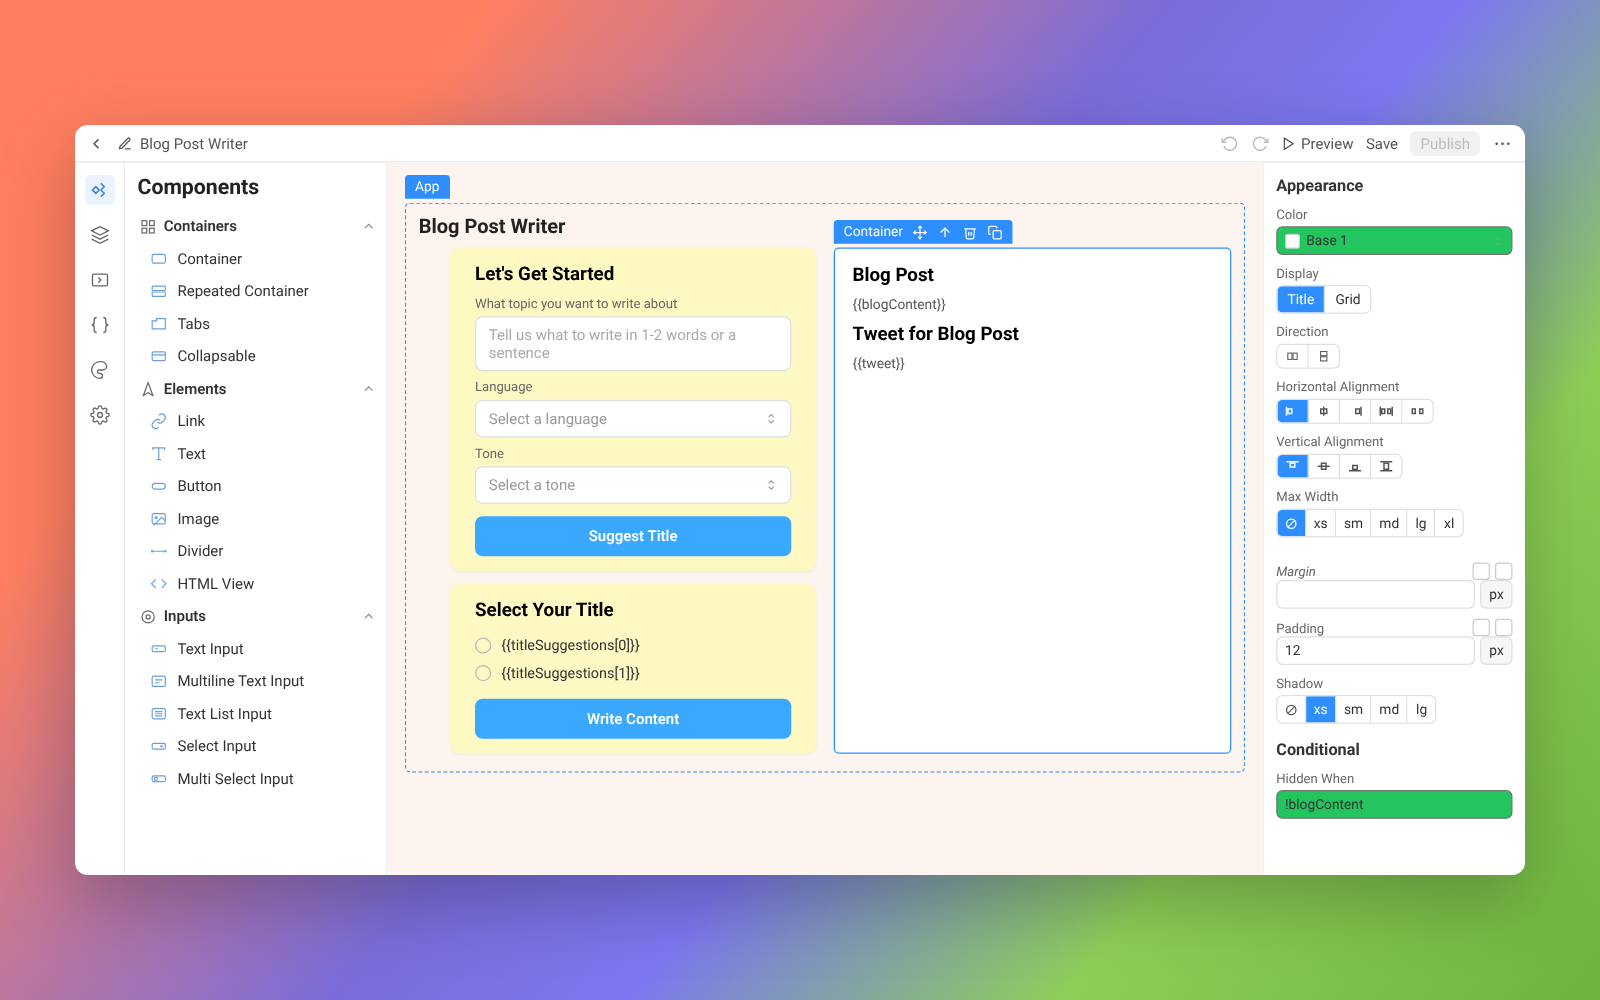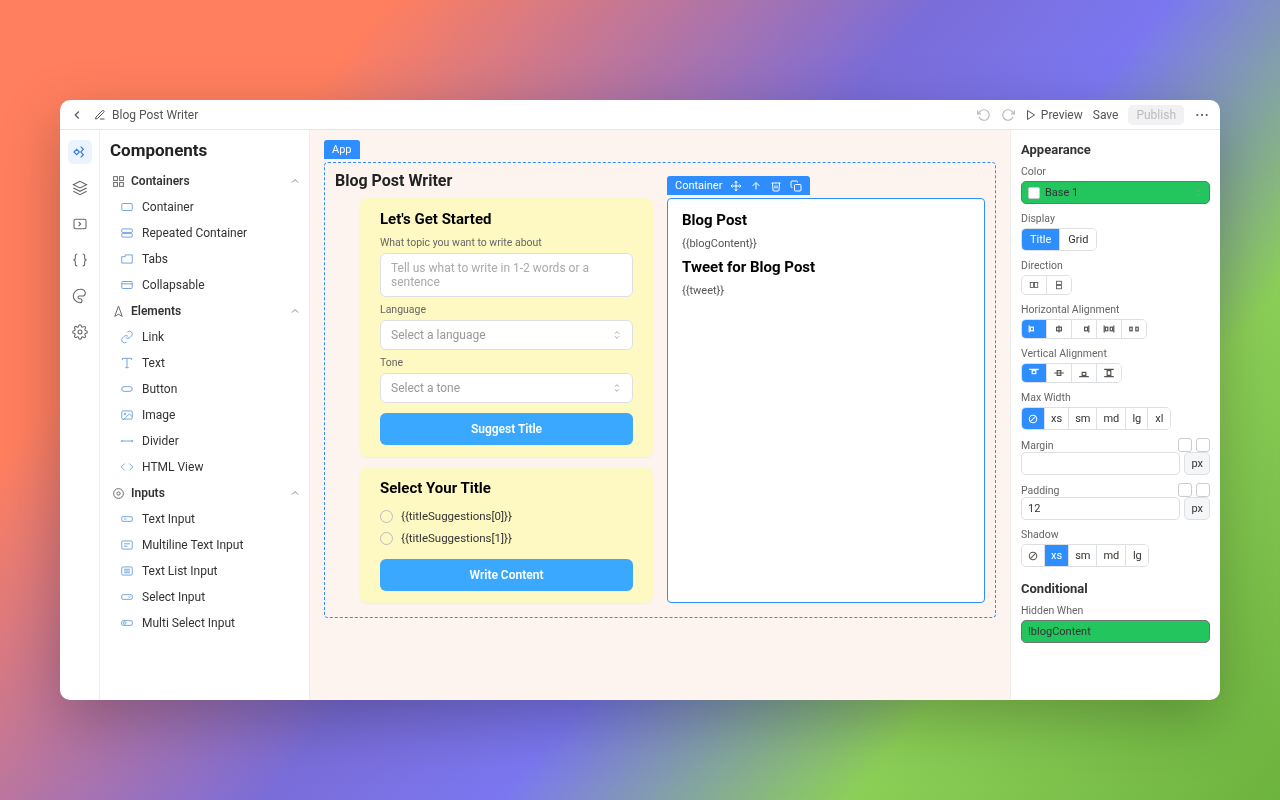--- a/index.html
+++ b/index.html
@@ -563,21 +563,21 @@
               <line x1="5" y1="19" x2="19" y2="5"></line>
             </svg>
           </div>
         <div class="b">xs</div>
         <div class="b">sm</div>
         <div class="b">md</div>
         <div class="b">lg</div>
         <div class="b">xl</div>
       </div>
 
-      <div class="label-row" style="margin-top:8px;">
+      <div class="label-row" style="margin-top:20px;font-style:italic;">
         <div class="plabel" style="margin:0">Margin</div>
         <div class="mini-icons">
             <div class="mi"></div>
             <div class="mi"></div>
           </div>
       </div>
       <div class="inrow">
         <div class="inp">&nbsp;</div>
         <div class="unit">px</div>
       </div>

